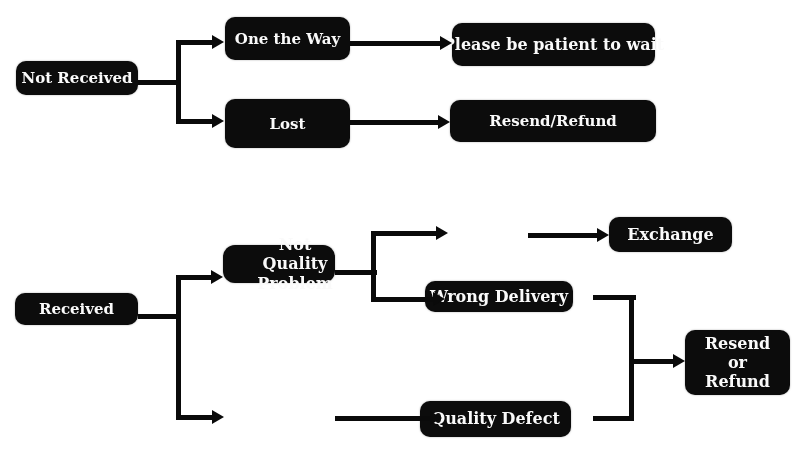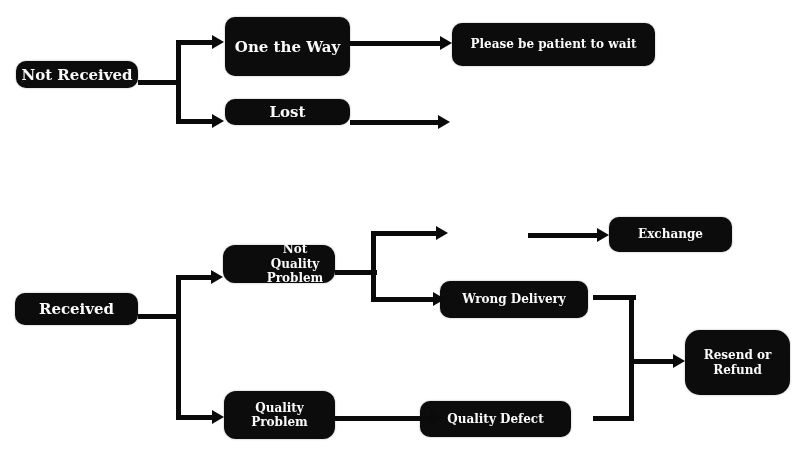--- a/index.html
+++ b/index.html
@@ -23,28 +23,28 @@
   .node {
     position: absolute;
     background: var(--node-fill);
     color: var(--node-text);
     border-radius: 10px;
     display: flex;
     align-items: center;
     justify-content: center;
     text-align: center;
     font-weight: bold;
-    font-size: 12px;
+    font-size: 16px;
     line-height: 1.2;
     box-shadow: 0 0 2px rgba(0,0,0,0.35);
   }
   .node .node-label { white-space: nowrap; }
   .node.wrap { border-radius: 12px; }
   .node.wrap .node-label { white-space: normal; padding: 0 8px; }
-  .node.big-radius { border-radius: 15px; }
+  .node.big-radius { border-radius: 10px; }
   .fs15 { font-size: 15px; }
   .fs13 { font-size: 13px; }
 
   .line {
     position: absolute;
     background: var(--line);
   }
   .line.h { height: 5px; }
   .line.v { width: 5px; }
 
@@ -55,36 +55,39 @@
     border-top: 7px solid transparent;
     border-bottom: 7px solid transparent;
     border-left: 12px solid var(--line);
   }
 </style>
 </head>
 <body>
 
 <div class="canvas">
 
-  <div class="node fs15" style="left:16px; top:61px; width:122px; height:27px;">
+  <div class="node fs15" style="left:16px; top:61px; width:122px; height:34px;">
     <span class="node-label">Not Received</span>
   </div>
 
-  <div class="node fs15" style="left:225px; top:17px; width:125px; height:59px;">
+  <div class="node fs15" style="left:225px; top:17px; width:125px; height:43px;">
     <span class="node-label">One the Way</span>
   </div>
 
-  <div class="node fs15" style="left:225px; top:99px; width:125px; height:26px;">
+  <div class="node fs15" style="left:225px; top:99px; width:125px; height:49px;">
     <span class="node-label">Lost</span>
   </div>
 
   <div class="node" style="left:452px; top:23px; width:203px; height:43px;">
     <span class="node-label">Please be patient to wait</span>
   </div>
 
+  <div class="node fs15" style="left:450px; top:100px; width:206px; height:42px;">
+    <span class="node-label">Resend/Refund</span>
+  </div>
 
   <div class="line h" style="left:138px; top:80px; width:43px;"></div>
   <div class="line v" style="left:176px; top:40px; height:84px;"></div>
 
   <div class="line h" style="left:176px; top:40px; width:38px;"></div>
   <div class="arrow-right" style="left:212px; top:35px;"></div>
 
   <div class="line h" style="left:176px; top:119px; width:38px;"></div>
   <div class="arrow-right" style="left:212px; top:114px;"></div>
 
@@ -95,30 +98,27 @@
   <div class="arrow-right" style="left:438px; top:115px;"></div>
 
   <div class="node fs15" style="left:15px; top:293px; width:123px; height:32px;">
     <span class="node-label">Received</span>
   </div>
 
   <div class="node wrap" style="left:223px; top:245px; width:112px; height:38px;padding-left:32px;">
     <span class="node-label">Not Quality Problem</span>
   </div>
 
-  <div class="node wrap" style="left:224px; top:391px; width:111px; height:48px;">
-    <span class="node-label">Quality Problem</span>
-  </div>
 
 
   <div class="node" style="left:609px; top:217px; width:123px; height:35px;">
     <span class="node-label">Exchange</span>
   </div>
 
-  <div class="node" style="left:440px; top:281px; width:148px; height:37px;">
+  <div class="node" style="left:425px; top:281px; width:148px; height:31px;">
     <span class="node-label">Wrong Delivery</span>
   </div>
 
   <div class="node" style="left:420px; top:401px; width:151px; height:36px;">
     <span class="node-label">Quality Defect</span>
   </div>
 
   <div class="node wrap big-radius" style="left:685px; top:330px; width:105px; height:65px;">
     <span class="node-label">Resend or Refund</span>
   </div>

